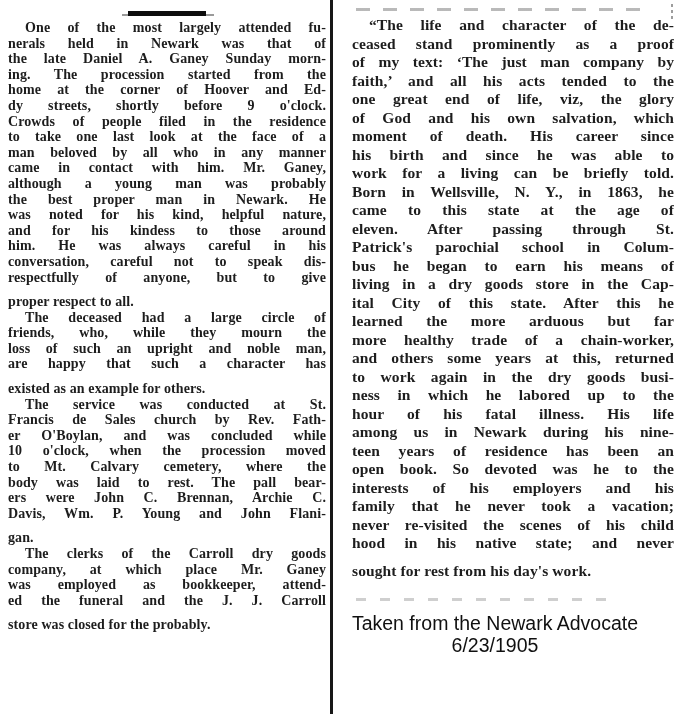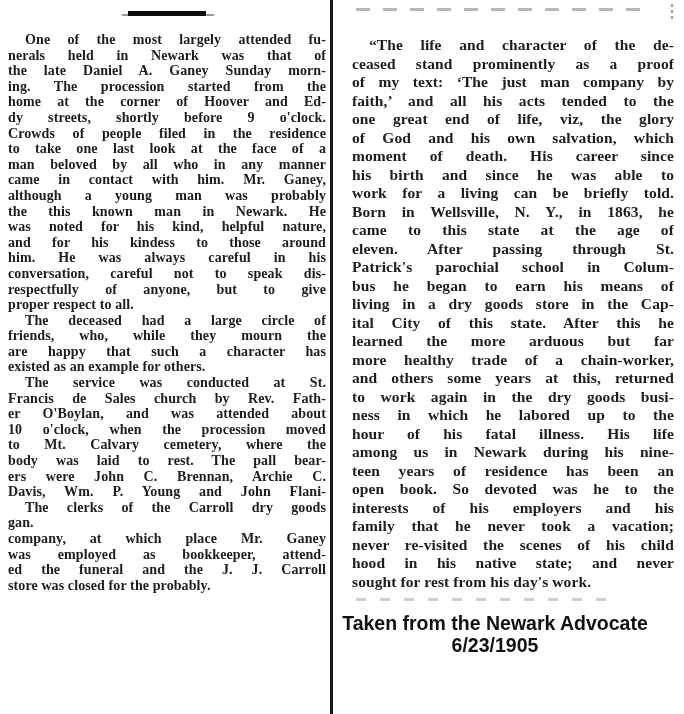--- a/index.html
+++ b/index.html
@@ -21,33 +21,33 @@
     background:repeating-linear-gradient(90deg,#c3c3c3 0 10px, transparent 10px 24px);
     opacity:.8;
   }
   .col-divider { position:absolute; left:330px; top:0; width:3px; height:714px; background:#171717; }
   .edge-mark {
     position:absolute; left:671px; top:4px; width:2px; height:17px;
     background:repeating-linear-gradient(180deg,#9d9d9d 0 3px, transparent 3px 6px);
   }
   
   .col { position:absolute; color:#1d1d1d; font-weight:bold; letter-spacing:.1px; }
-  .col-left  { left:8px;   top:32px; width:318px; font-size:14px;   }
+  .col-left  { left:8px;   top:20px; width:318px; font-size:14px;   }
   .col-left  .line { height:15.6px; line-height:15.6px; }
-  .col-right { left:352px; top:36px; width:322px; font-size:15.5px; }
+  .col-right { left:352px; top:16px; width:322px; font-size:15.5px; }
   .col-right .line { height:18.5px; line-height:18.5px; }
   .line { text-align:justify; text-align-last:justify; overflow:hidden; }
-  .line.end { text-align-last:left; }
+  .line.end { text-align-last:left;margin-top:9px; }
   .line.indent { text-indent:17px; }
   
   .caption {
     position:absolute; left:340px; top:612px; width:310px;
     text-align:center; color:#101010;
     font-family:"Liberation Sans", sans-serif;
-    font-weight:bold; font-size:19.5px; line-height:22px;
+    font-weight:normal; font-size:19.5px; line-height:22px;
   }
 </style>
 </head>
 <body>
 
 <div class="page">
   <div class="bar-light"></div>
   <div class="bar-dark"></div>
   <div class="top-remnant"></div>
   <div class="col-divider"></div>
@@ -58,41 +58,42 @@
       <div class="line">nerals held in Newark was that of</div>
       <div class="line">the late Daniel A. Ganey Sunday morn-</div>
       <div class="line">ing. The procession started from the</div>
       <div class="line">home at the corner of Hoover and Ed-</div>
       <div class="line">dy streets, shortly before 9 o'clock.</div>
       <div class="line">Crowds of people filed in the residence</div>
       <div class="line">to take one last look at the face of a</div>
       <div class="line">man beloved by all who in any manner</div>
       <div class="line">came in contact with him. Mr. Ganey,</div>
       <div class="line">although a young man was probably</div>
-      <div class="line">the this known man in Newark. He</div>
+      <div class="line">the best proper man in Newark. He</div>
       <div class="line">was noted for his kind, helpful nature,</div>
       <div class="line">and for his kindess to those around</div>
       <div class="line">him. He was always careful in his</div>
       <div class="line">conversation, careful not to speak dis-</div>
       <div class="line">respectfully of anyone, but to give</div>
       <div class="line end">proper respect to all.</div>
       <div class="line indent">The deceased had a large circle of</div>
       <div class="line">friends, who, while they mourn the</div>
+      <div class="line">loss of such an upright and noble man,</div>
       <div class="line">are happy that such a character has</div>
       <div class="line end">existed as an example for others.</div>
       <div class="line indent">The service was conducted at St.</div>
       <div class="line">Francis de Sales church by Rev. Fath-</div>
-      <div class="line">er O'Boylan, and was attended about</div>
+      <div class="line">er O'Boylan, and was concluded while</div>
       <div class="line">10 o'clock, when the procession moved</div>
       <div class="line">to Mt. Calvary cemetery, where the</div>
       <div class="line">body was laid to rest. The pall bear-</div>
       <div class="line">ers were John C. Brennan, Archie C.</div>
       <div class="line">Davis, Wm. P. Young and John Flani-</div>
+      <div class="line end">gan.</div>
       <div class="line indent">The clerks of the Carroll dry goods</div>
-      <div class="line end">gan.</div>
       <div class="line">company, at which place Mr. Ganey</div>
       <div class="line">was employed as bookkeeper, attend-</div>
       <div class="line">ed the funeral and the J. J. Carroll</div>
       <div class="line end">store was closed for the probably.</div>
     </div>
   <div class="col col-right" id="col-right">
       <div class="line indent">“The life and character of the de-</div>
       <div class="line">ceased stand prominently as a proof</div>
       <div class="line">of my text: ‘The just man company by</div>
       <div class="line">faith,’ and all his acts tended to the</div>

